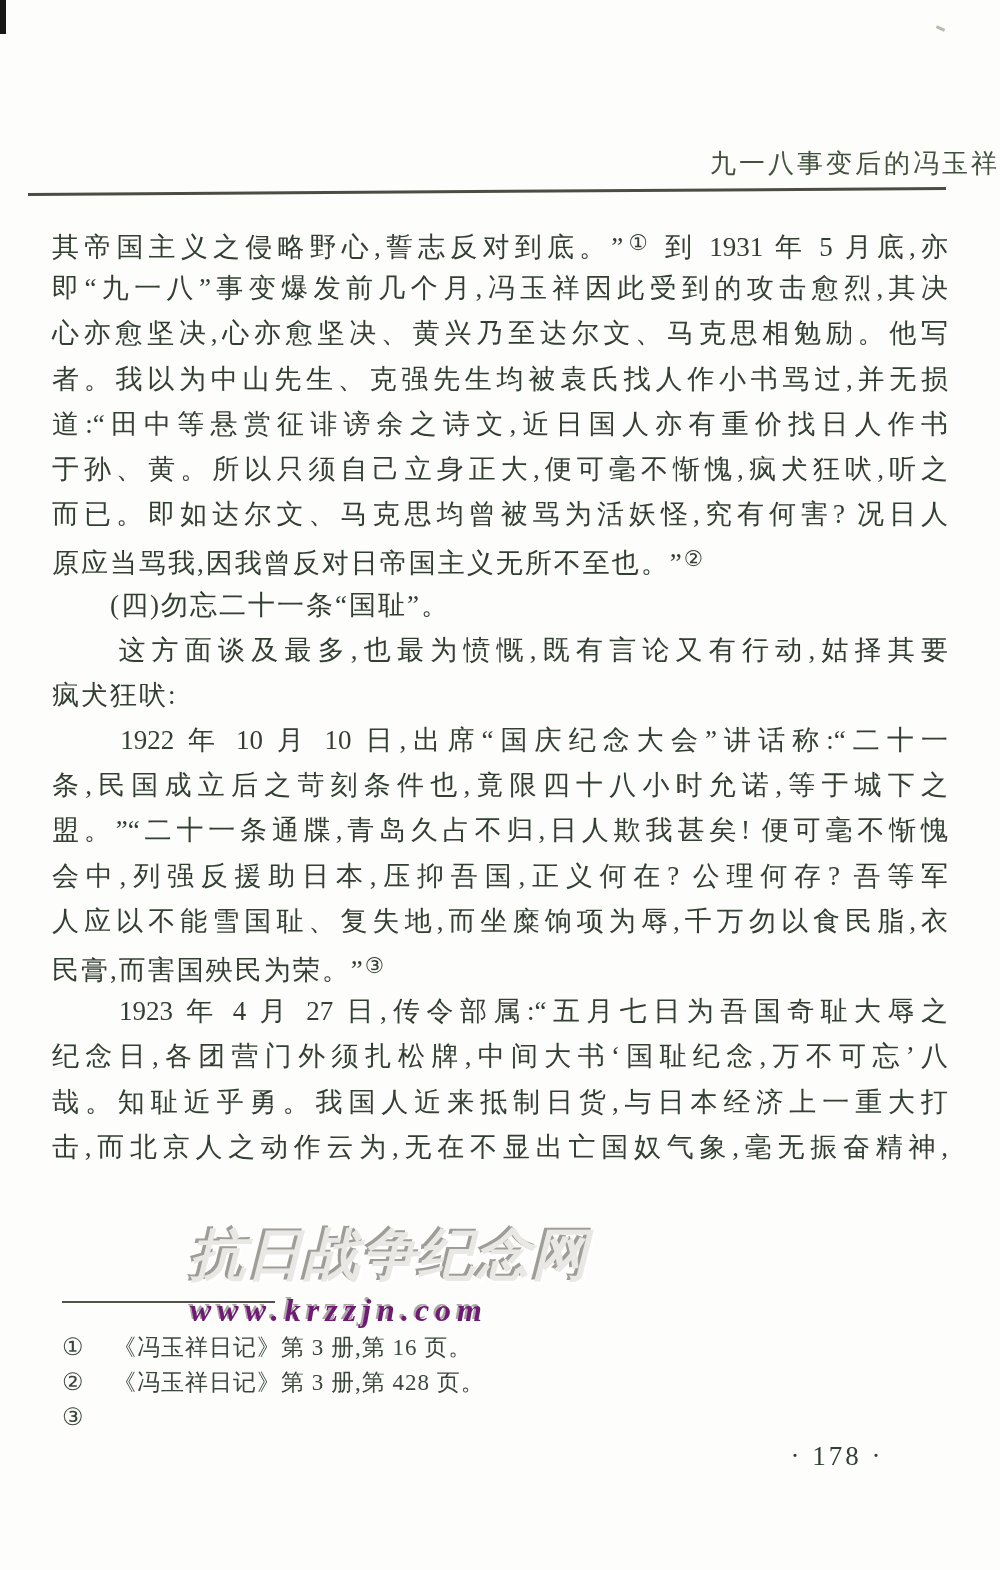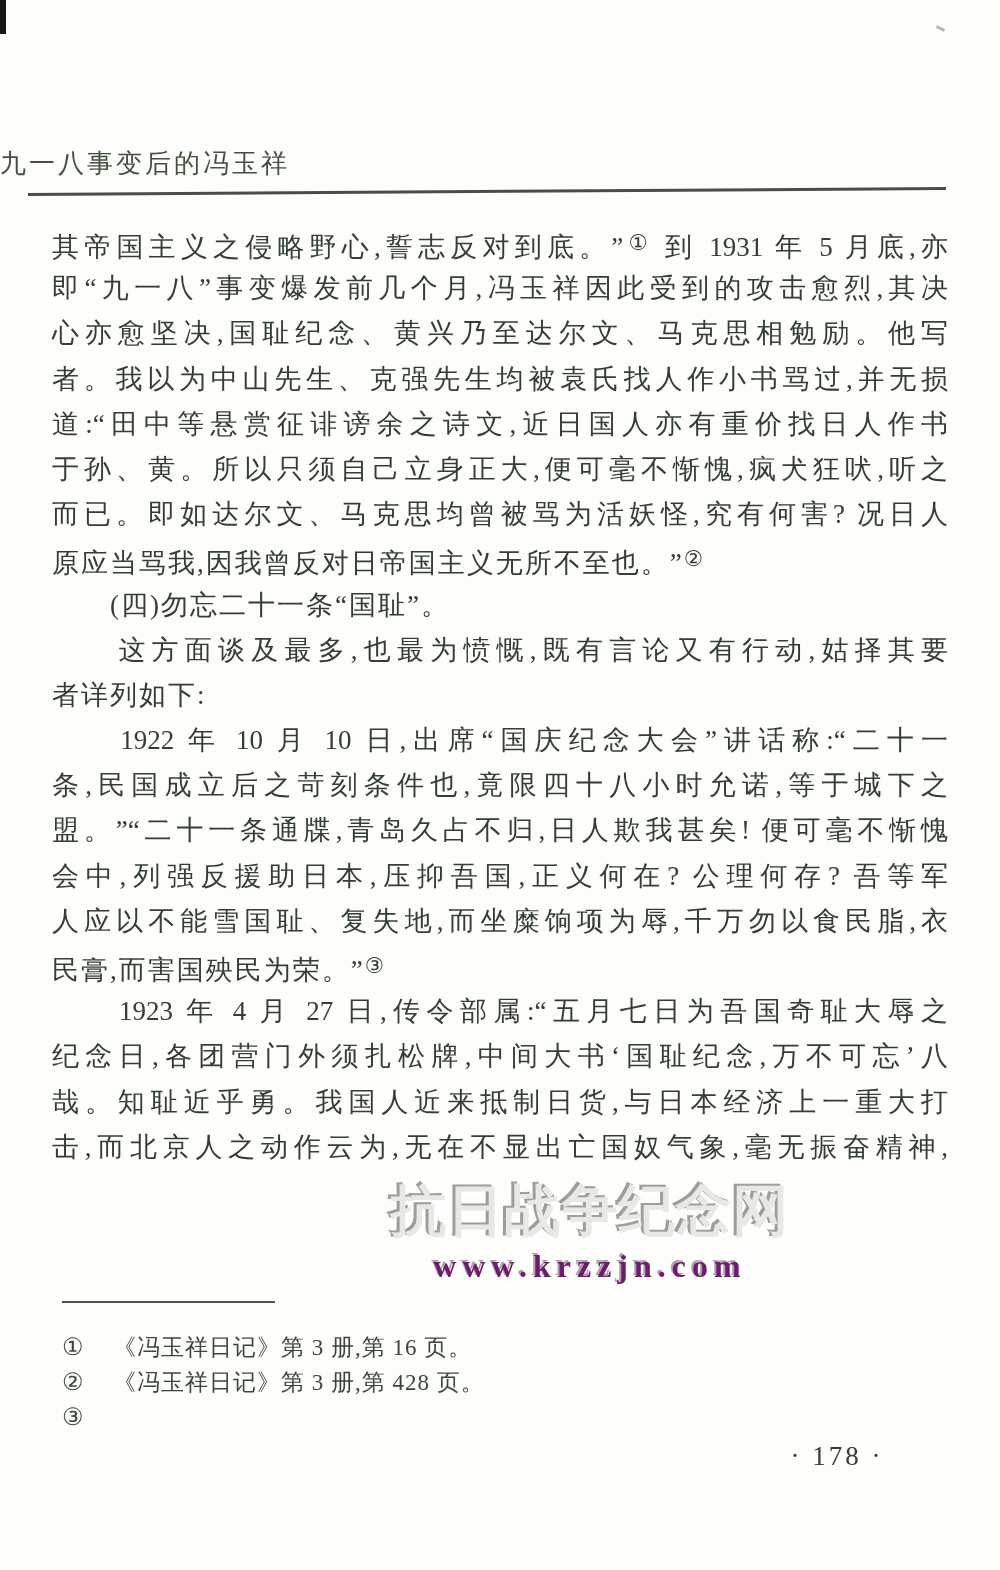--- a/index.html
+++ b/index.html
@@ -17,40 +17,40 @@
     position: absolute; left: 0; top: 0; width: 6px; height: 34px;
     background: #161614;
   }
   .speck {
     position: absolute; left: 936px; top: 27px; width: 9px; height: 3px;
     background: #b8b8b0; transform: rotate(24deg);
   }
   
   .running-head {
     position: absolute; left: 0; top: 146px; width: 100%;
-    text-align: left; font-size: 26px; letter-spacing: 3px;
+    text-align: right; font-size: 26px; letter-spacing: 3px;
     color: #43513f;
   }
   .head-rule {
     position: absolute; left: 28px; top: 190px; width: 918px; height: 2.5px;
     background: #4c4c44; transform: rotate(-0.37deg);
   }
   
   .body-text {
     position: absolute; left: 52px; top: 221px; width: 896px;
     font-size: 27px; color: #333f33;
   }
   .bl { height: 45.2px; line-height: 45.2px; white-space: nowrap; }
   .bl.j { white-space: normal; text-align: justify; text-align-last: justify; }
   .bl:not(.j) { letter-spacing: 2px; }
   .fnref { font-size: 0.8em; vertical-align: 6px; letter-spacing: 0; }
   
   .watermark {
-    position: absolute; left: 190px; top: 1174px; width: 800px;
-    text-align: center; pointer-events: none;
+    position: absolute; left: 190px; top: 1218px; width: 800px;
+    text-align: left; pointer-events: none; font-style: italic;
   }
   .wm-name {
     font-size: 56px; font-weight: bold; letter-spacing: 1px;
     color: #e9e8e4;
     text-shadow: -3px -2px 0 #9e9d98, 2px 3px 0 #ffffff;
   }
   .wm-url {
     margin-top: -2px;
     font-size: 32px; font-weight: bold; letter-spacing: 6px;
     color: #701a75;
@@ -81,29 +81,29 @@
 <div class="page">
   <div class="scan-sliver"></div>
   <div class="speck"></div>
 
   <div class="running-head">九一八事变后的冯玉祥</div>
   <div class="head-rule"></div>
 
   <div class="body-text">
       <div class="bl j">其帝国主义之侵略野心,誓志反对到底。”<span class="fnref">①</span> 到 1931 年 5 月底,亦</div>
       <div class="bl j">即“九一八”事变爆发前几个月,冯玉祥因此受到的攻击愈烈,其决</div>
-      <div class="bl j">心亦愈坚决,国耻纪念、黄兴乃至达尔文、马克思相勉励。他写</div>
+      <div class="bl j">心亦愈坚决,心亦愈坚决、黄兴乃至达尔文、马克思相勉励。他写</div>
       <div class="bl j">者。我以为中山先生、克强先生均被袁氏找人作小书骂过,并无损</div>
       <div class="bl j">道:“田中等悬赏征诽谤余之诗文,近日国人亦有重价找日人作书</div>
       <div class="bl j">于孙、黄。所以只须自己立身正大,便可毫不惭愧,疯犬狂吠,听之</div>
       <div class="bl j">而已。即如达尔文、马克思均曾被骂为活妖怪,究有何害? 况日人</div>
       <div class="bl">原应当骂我,因我曾反对日帝国主义无所不至也。”<span class="fnref">②</span></div>
       <div class="bl">　　(四)勿忘二十一条“国耻”。</div>
       <div class="bl j">　　这方面谈及最多,也最为愤慨,既有言论又有行动,姑择其要</div>
-      <div class="bl">者详列如下:</div>
+      <div class="bl">疯犬狂吠:</div>
       <div class="bl j">　　1922 年 10 月 10 日,出席“国庆纪念大会”讲话称:“二十一</div>
       <div class="bl j">条,民国成立后之苛刻条件也,竟限四十八小时允诺,等于城下之</div>
       <div class="bl j">盟。”“二十一条通牒,青岛久占不归,日人欺我甚矣! 便可毫不惭愧</div>
       <div class="bl j">会中,列强反援助日本,压抑吾国,正义何在? 公理何存? 吾等军</div>
       <div class="bl j">人应以不能雪国耻、复失地,而坐糜饷项为辱,千万勿以食民脂,衣</div>
       <div class="bl">民膏,而害国殃民为荣。”<span class="fnref">③</span></div>
       <div class="bl j">　　1923 年 4 月 27 日,传令部属:“五月七日为吾国奇耻大辱之</div>
       <div class="bl j">纪念日,各团营门外须扎松牌,中间大书‘国耻纪念,万不可忘’八</div>
       <div class="bl j">哉。知耻近乎勇。我国人近来抵制日货,与日本经济上一重大打</div>
       <div class="bl j">击,而北京人之动作云为,无在不显出亡国奴气象,毫无振奋精神,</div>

